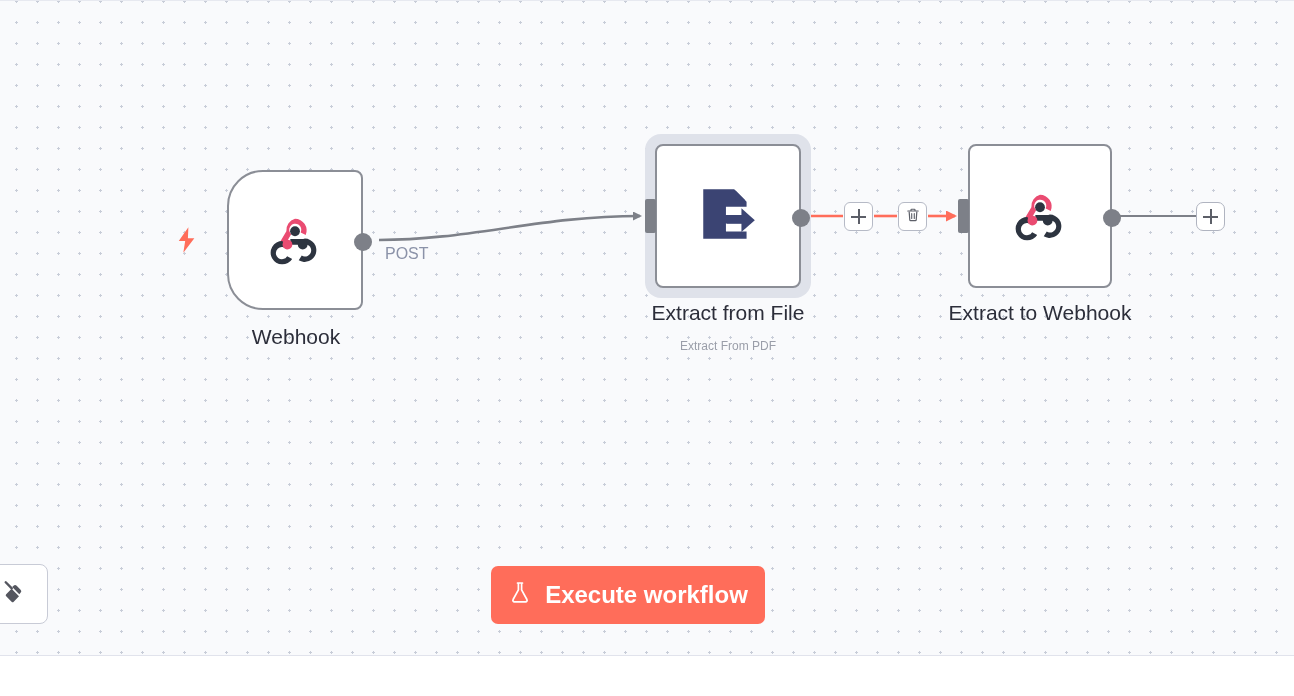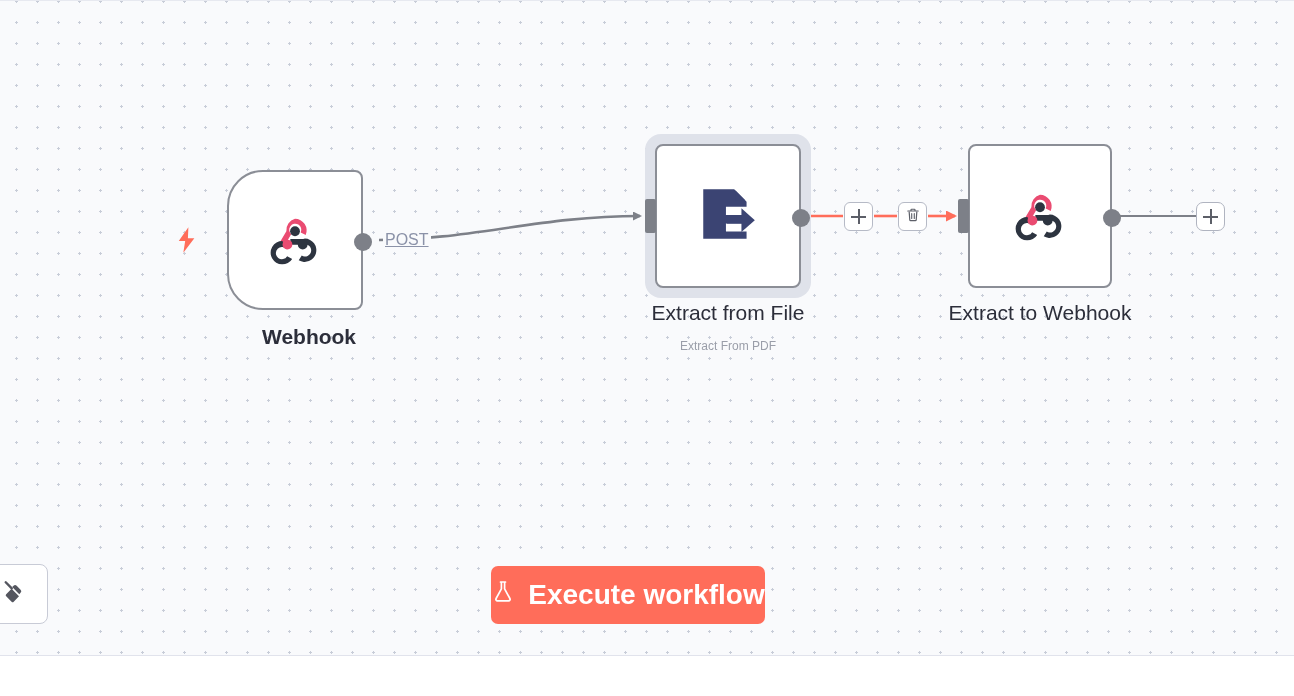--- a/index.html
+++ b/index.html
@@ -157,21 +157,21 @@
     width: 274px; height: 58px;
     background: #ff6d5a;
     border: none;
     border-radius: 7px;
     display: flex;
     align-items: center;
     justify-content: center;
     gap: 13px;
     cursor: pointer;
     color: #ffffff;
-    font-size: 28px;
+    font-size: 24px;
     font-family: "Liberation Sans", sans-serif;
     font-weight: bold;
   }
   #execute-btn .label { color: #ffffff; }
 
   
   #tidy-btn {
     position: absolute;
     left: -18px; top: 563px;
     width: 66px; height: 60px;
@@ -222,23 +222,23 @@
         <path d="M24 7.5 a10 10 0 0 1 9.2 13.9 l-4.3-2.2 a5.2 5.2 0 1 0 -8.2 1.6 l-5.6 9.6 -4.2-2.5 5.7-9.7 A10 10 0 0 1 24 7.5 Z" fill="#ea4b71"></path>
         <path d="M13.2 26.6 a10 10 0 1 0 8.4 15.3 l-4.3-2.3 a5.2 5.2 0 1 1 -0.3-5.7 Z" fill="#2d3440"></path>
         <path d="M32.5 24.5 a10 10 0 1 1 -5.3 18.6 l2.6-4.1 a5.2 5.2 0 1 0 1.3-9.3 l-11.1 0 0-4.9 11.1 0 Z" fill="#2d3440"></path>
         <circle cx="24" cy="18.2" r="4.2" fill="#2d3440"></circle>
         <circle cx="17.5" cy="29.6" r="4.2" fill="#ea4b71"></circle>
         <circle cx="30.6" cy="29.6" r="4.2" fill="#2d3440"></circle>
       </svg>
     </span>
     <span class="port-out" style="right:-11px; top:61px;"></span>
   </div>
-  <div class="node-label" style="left:209px; top:323px; width:200px;font-weight:bold;">Webhook</div>
-
-  <span class="edge-label" style="left:383px; top:229px;text-decoration:underline;">POST</span>
+  <div class="node-label" style="left:196px; top:323px; width:200px;">Webhook</div>
+
+  <span class="edge-label" style="left:383px; top:243px;">POST</span>
 
   <div class="node-selection-halo" style="left:645px; top:133px; width:166px; height:164px;"></div>
 
   <div class="node" style="left:655px; top:143px; width:146px; height:144px;">
     <span class="node-icon">
       <svg viewBox="0 0 64 64" width="66" height="66">
         <path d="M8 8 H38 L50 20 V25 H30 V33 H50 V41 H30 V49 H50 V56 H8 Z" fill="#3b4473"></path>
         <path d="M39 9 L49 19 H39 Z" fill="#3b4473"></path>
         <rect x="29" y="34.5" width="25" height="7" rx="3.5" fill="#3b4473"></rect>
         <path d="M45 26.5 L58 38 L45 49.5 Z" fill="#3b4473"></path>

